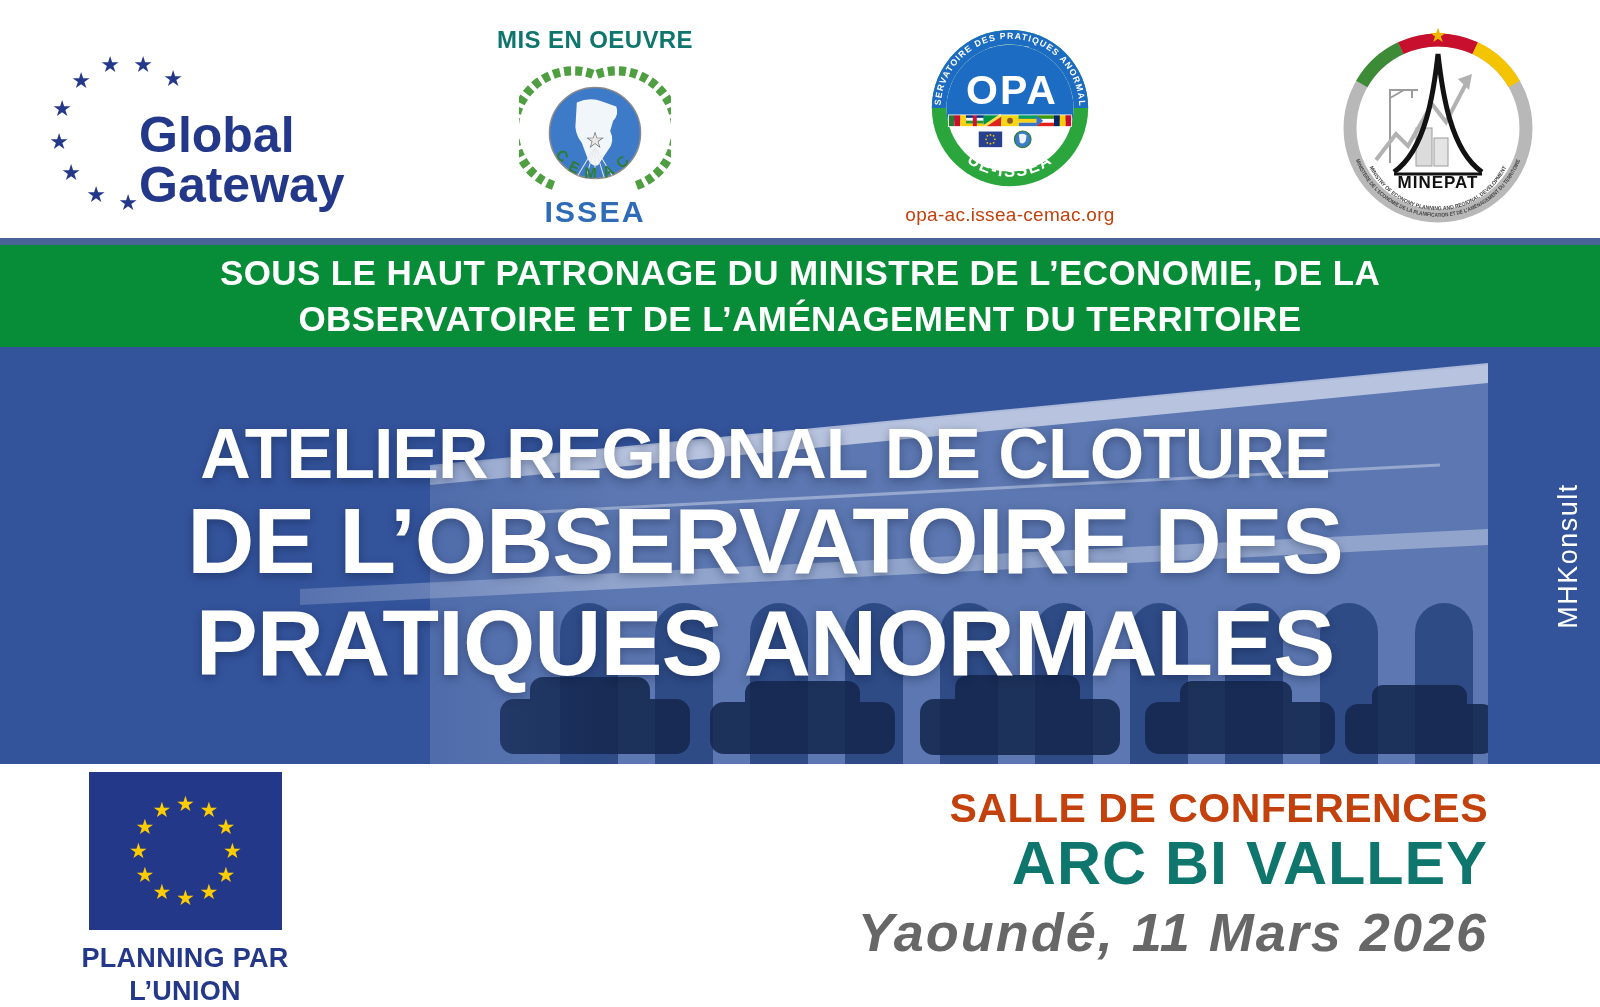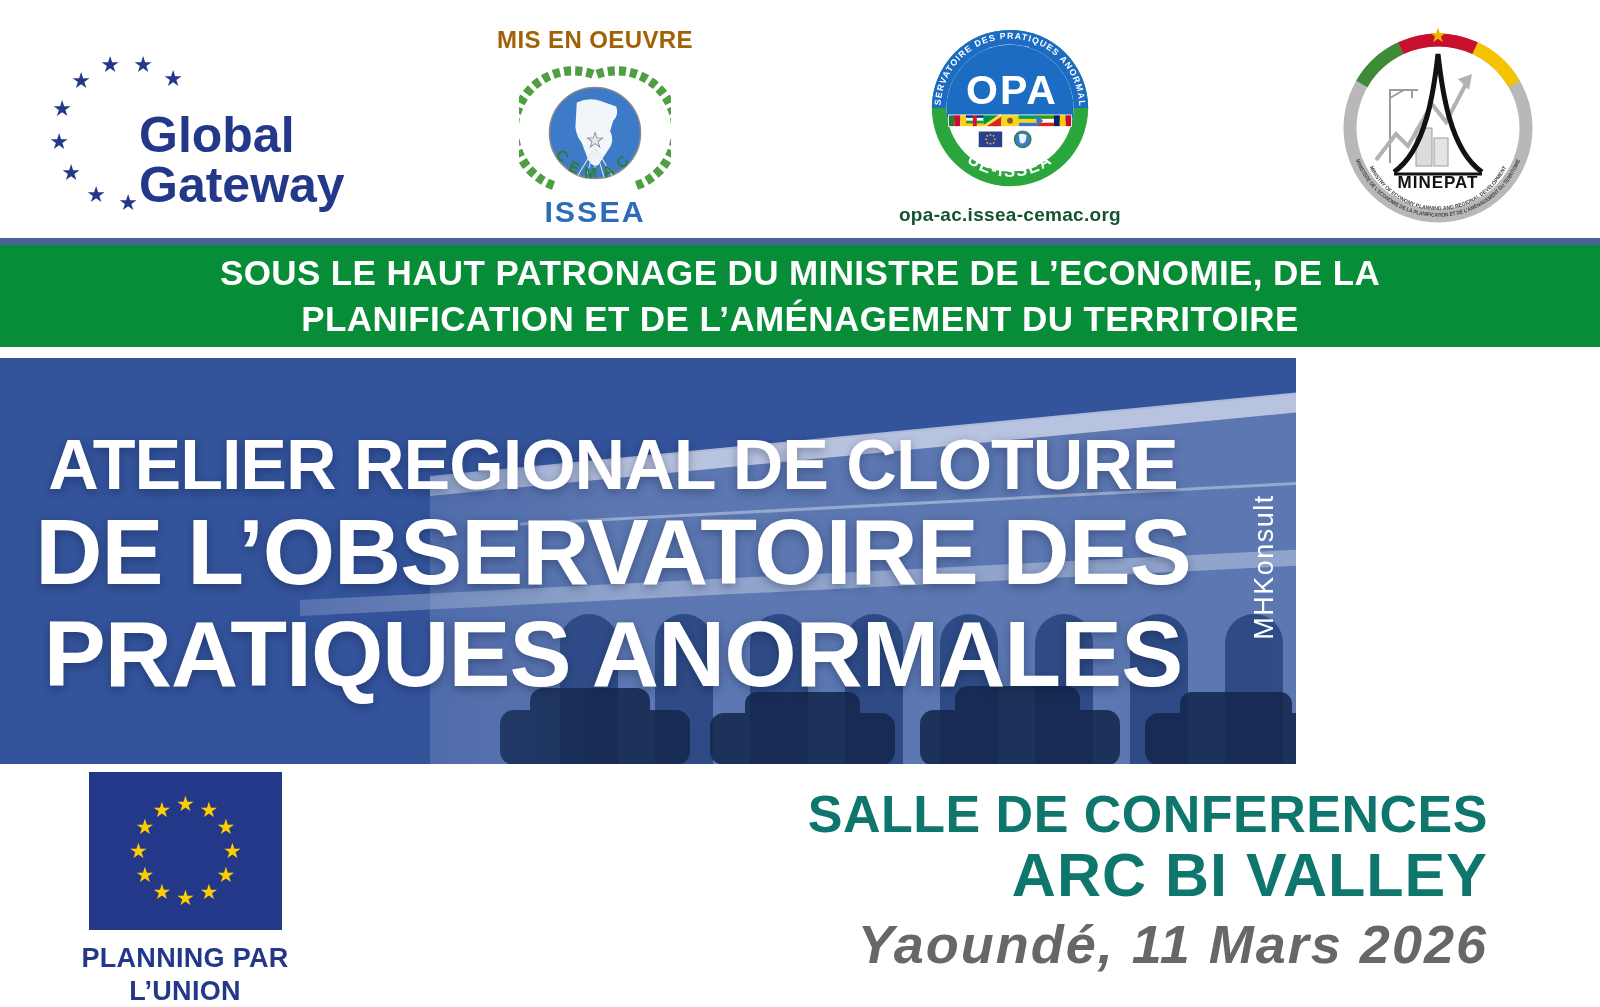--- a/index.html
+++ b/index.html
@@ -4,50 +4,50 @@
 <style>
   * { margin:0; padding:0; box-sizing:border-box; }
   html,body { width:1600px; height:1007px; }
   body { font-family:"Liberation Sans", sans-serif; background:#fff; }
   .poster { position:relative; width:1600px; height:1007px; background:#fff; overflow:hidden; }
 
   
   .top-band { position:absolute; left:0; top:0; width:1600px; height:238px; background:#fff; }
   .gg-logo { position:absolute; left:36px; top:40px; }
   .issea-block { position:absolute; left:462px; top:26px; width:266px; text-align:center; }
-  .issea-caption { color:#a16207; font-weight:bold; font-size:24px; line-height:1.18; letter-spacing:.4px; }
+  .issea-caption { color:#0f766e; font-weight:bold; font-size:24px; line-height:1.18; letter-spacing:.4px; }
   .opa-block { position:absolute; left:898px; top:26px; width:224px; text-align:center; }
-  .opa-url { margin-top:4px; color:#14532d; font-weight:bold; font-size:19px; letter-spacing:.3px; }
+  .opa-url { margin-top:4px; color:#c2410c; font-weight:normal; font-size:19px; letter-spacing:.3px; }
   .minepat-block { position:absolute; left:1338px; top:28px; }
 
   
   .slate-line { position:absolute; left:0; top:238px; width:1600px; height:7px; background:#4a6396; }
   .green-banner { position:absolute; left:0; top:245px; width:1600px; height:102px; background:#078c38;
                   display:flex; flex-direction:column; justify-content:center; align-items:center; }
   .green-banner .line { color:#fff; font-weight:bold; font-size:35px; line-height:1.32; letter-spacing:.4px; text-align:center; }
 
   
-  .hero { position:absolute; left:0; top:358px; width:1296px; height:417px; background:#33539b; overflow:hidden; }
+  .hero { position:absolute; left:0; top:347px; width:1600px; height:417px; background:#33539b; overflow:hidden; }
   .hero-art { position:absolute; left:0; top:0; width:1600px; height:417px; }
   .hero-titles { position:absolute; left:40px; right:110px; top:0; bottom:0;
                  display:flex; flex-direction:column; justify-content:center; align-items:center; }
   .hero-line1 { color:#fff; font-weight:bold; font-size:70px; line-height:1.06; letter-spacing:-1px;
                 text-shadow:0 3px 10px rgba(10,20,50,.35); white-space:nowrap; }
   .hero-line23 { color:#fff; font-weight:bold; font-size:93px; line-height:1.09; letter-spacing:-1px;
                  text-shadow:0 3px 10px rgba(10,20,50,.35); white-space:nowrap; }
   .watermark { position:absolute; right:16px; top:50%; transform:translateY(-50%) rotate(180deg);
                writing-mode:vertical-rl; color:#fff; font-size:27px; font-weight:400; letter-spacing:1.5px; }
 
   
   .bottom-band { position:absolute; left:0; top:764px; width:1600px; height:243px; background:#fff; }
   .eu-block { position:absolute; left:35px; top:8px; width:300px; text-align:center; }
   .eu-flag { display:block; margin:0 auto; }
   .eu-caption { margin-top:12px; color:#24388a; font-weight:bold; font-size:27px; line-height:1.22; letter-spacing:.3px; }
   .venue-block { position:absolute; right:112px; top:22px; text-align:right; }
-  .venue-line1 { color:#0f766e; font-weight:bold; font-size:52px; letter-spacing:.5px; line-height:1.1; }
+  .venue-line1 { color:#c2410c; font-weight:bold; font-size:41px; letter-spacing:.5px; line-height:1.1; }
   .venue-line2 { color:#0f766e; font-weight:bold; font-size:61px; letter-spacing:1px; line-height:1.05; }
   .venue-date  { margin-top:8px; color:#676767; font-family:Liberation Sans, sans-serif; font-style:italic;
                  font-weight:bold; font-size:54px; letter-spacing:2px; line-height:1.1; }
 </style>
 </head>
 <body>
 
 <div class="poster">
 
   <div class="top-band">
@@ -179,21 +179,21 @@
       <path id="mpEn" d="M31 138 A76 76 0 0 0 169 138" fill="none"></path>
       <text font-size="5.5" font-weight="bold" fill="#444444">
         <textPath href="#mpEn" startOffset="50%" text-anchor="middle" textLength="170" lengthAdjust="spacingAndGlyphs">MINISTRY OF ECONOMY PLANNING AND REGIONAL DEVELOPMENT</textPath>
       </text>
     </svg>
   </div>
 
   <div class="slate-line"></div>
   <div class="green-banner">
     <div class="line">SOUS LE HAUT PATRONAGE DU MINISTRE DE L’ECONOMIE, DE LA</div>
-    <div class="line">PLANIFICATION ET DE L’AMÉNAGEMENT DU TERRITOIRE</div>
+    <div class="line">OBSERVATOIRE ET DE L’AMÉNAGEMENT DU TERRITOIRE</div>
   </div>
 
   <div class="hero">
     <svg class="hero-art" viewBox="0 0 1600 417" preserveAspectRatio="none">
       <defs>
         <linearGradient id="fadeL" x1="0" y1="0" x2="1" y2="0">
           <stop offset="0" stop-color="#33539b" stop-opacity="1"></stop>
           <stop offset="1" stop-color="#33539b" stop-opacity="0"></stop>
         </linearGradient>
       </defs>

